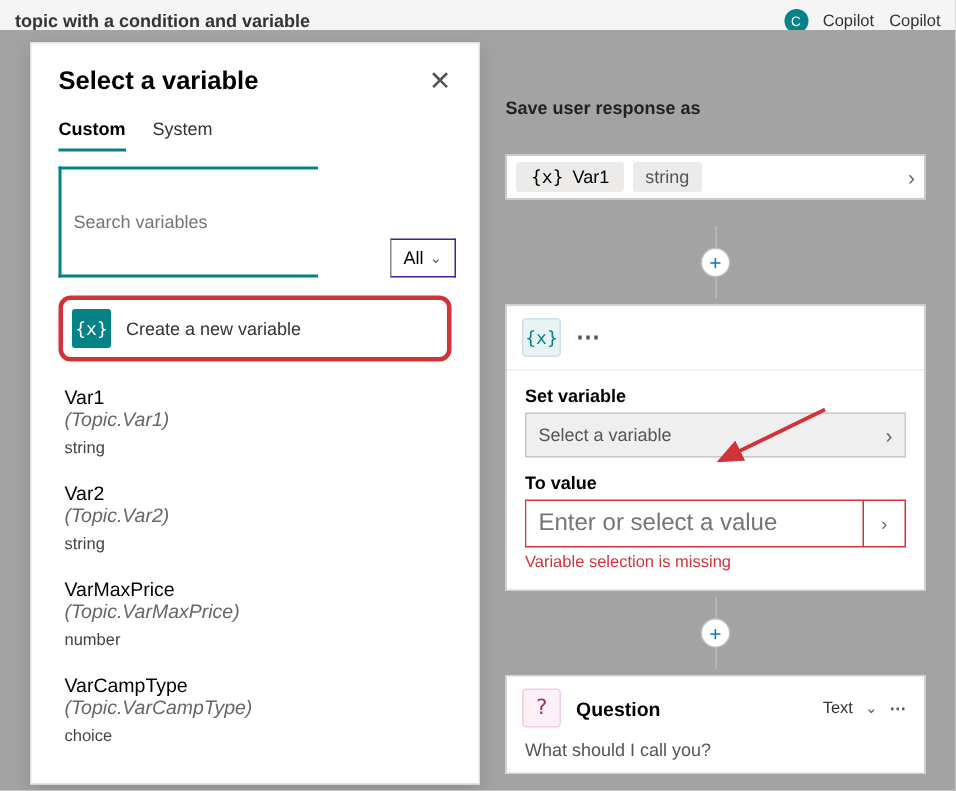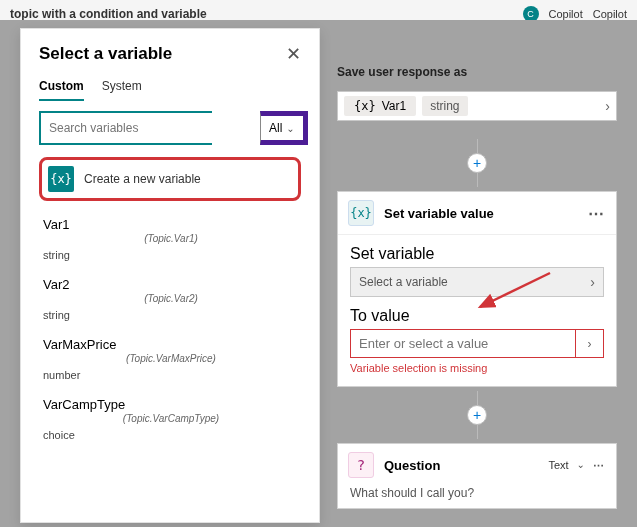--- a/index.html
+++ b/index.html
@@ -24,42 +24,42 @@
   .panel-header { display:flex; justify-content:space-between; align-items:center; margin-bottom:14px;}
   .panel-title { font-size:17px; font-weight:600; }
   .close-x { font-size:18px; color:#555; cursor:pointer; }
 
   .tabs { display:flex; gap:18px; margin-bottom:10px; font-size:12px;text-align:right; }
   .tab { padding-bottom:6px; cursor:pointer; color:#333; }
   .tab.active { font-weight:600; border-bottom:2px solid #038387; color:#000;}
 
   .search-row { display:flex; margin-bottom:12px;gap:48px; }
   .search-input { flex:1; border:2px solid #038387; border-right:none; padding:5px 8px; font-size:12px; outline:none;}
-  .search-all { border:5px solid #4c1d95; border-left:1px solid #888; padding:5px 8px; font-size:12px; display:flex; align-items:center; gap:4px; cursor:pointer;}
+  .search-all { border:1px solid #4c1d95; border-left:1px solid #888; padding:5px 8px; font-size:12px; display:flex; align-items:center; gap:4px; cursor:pointer;margin-top:48px;}
   .chev { font-size:10px; color:#555;}
 
   .create-row {
     display:flex; align-items:center; gap:10px; padding:6px 6px; margin-bottom:10px;
     border:3px solid #d13438; border-radius:8px; cursor:pointer;
   }
   .var-icon {
     width:26px; height:26px; background:#038387; color:#fff; border-radius:2px;
     display:flex; align-items:center; justify-content:center; font-size:12px; font-family:monospace;
   }
   .create-text { font-size:12px; color:#333;}
 
   .var-list { font-size:12px; }
   .var-item { padding:6px 2px 10px 4px; cursor:pointer; }
   .var-name { color:#000; font-size:13px;}
-  .var-path { color:#666; font-style:italic; font-size:10px; line-height:1.3;text-align:center;}
+  .var-path { color:#666; font-style:italic; font-size:13px; line-height:1.3;}
   .var-type { color:#444; font-size:11px; margin-top:4px;}
 
   
   .cards { position:absolute; left:337px; top:45px; width:280px; }
-  .section-label { font-size:12px; font-weight:600; margin-bottom:12px; color:#222;}
+  .section-label { font-size:12px; font-weight:600; margin-bottom:24px; color:#222;}
 
   .pill-row {
     border:1px solid #c8c8c8; background:#fff; display:flex; align-items:center;
     padding:4px 6px; gap:8px; font-size:12px; cursor:pointer; margin-bottom:18px;
     justify-content:space-between;
   }
   .pill-left { display:flex; align-items:center; gap:6px;}
   .pill-var { background:#edebe9; padding:3px 10px; border-radius:2px; display:flex; align-items:center; gap:6px;}
   .pill-type { background:#edebe9; padding:3px 8px; border-radius:2px; color:#555;}
   .chev-r { color:#666; font-size:14px;}
@@ -76,29 +76,29 @@
     border-bottom:1px solid #eee;
   }
   .node-icon {
     width:26px; height:26px; background:#e8f3f3; color:#038387; border:1px solid #cde; border-radius:3px;
     display:flex; align-items:center; justify-content:center; font-size:12px; font-family:monospace;
   }
   .node-icon.q { background:#fdf0f6; color:#a4267a; border-color:#f0cde3; font-size:14px;}
   .node-title { flex:1; font-size:13px; font-weight:600;}
   .dots { color:#555; cursor:pointer; letter-spacing:2px; font-weight:bold;}
   .node-body { padding:10px 12px 12px 12px; font-size:12px;}
-  .field-lbl { font-weight:400; font-size:16px; margin-bottom:4px;}
+  .field-lbl { font-weight:700; font-size:12px; margin-bottom:4px;}
   .select-box {
     border:1px solid #c8c8c8; background:#efefef; padding:6px 8px; font-size:12px;
     display:flex; justify-content:space-between; align-items:center; cursor:pointer; color:#555;
   }
   .value-box {
     border:1px solid #d13438; background:#fff; padding:0; display:flex; align-items:stretch;
   }
-  .value-input { flex:1; border:none; padding:6px 8px; font-size:13px; outline:none;}
+  .value-input { flex:1; border:none; padding:6px 8px; font-size:16px; outline:none;}
   .value-chev { border-left:1px solid #d13438; width:28px; display:flex; align-items:center; justify-content:center; color:#666; cursor:pointer;}
   .err-text { color:#d13438; font-size:11px; margin-top:4px;}
 
   .q-node .node-head { border-bottom:none;}
   .q-right { display:flex; gap:8px; font-size:11px; color:#333;}
   .q-text { padding:0 12px 8px 12px; font-size:12px; color:#555;}
 
   
   .arrow { position:absolute; left:470px; top:245px; pointer-events:none; z-index:5;}
 </style>
@@ -175,21 +175,20 @@
 
     <div class="connector">
       <div class="vline"></div>
       <div class="plus-btn">+</div>
       <div class="vline"></div>
     </div>
 
     <div class="node-card">
       <div class="node-head">
         <div class="node-icon">{x}</div>
-        <div class="node-title">Set variable value</div>
         <div class="dots">⋯</div>
       </div>
       <div class="node-body">
         <div class="field-lbl">Set variable</div>
         <div class="select-box">
           <span>Select a variable</span>
           <span class="chev-r">›</span>
         </div>
         <div class="field-lbl" style="margin-top:10px;">To value</div>
         <div class="value-box">

